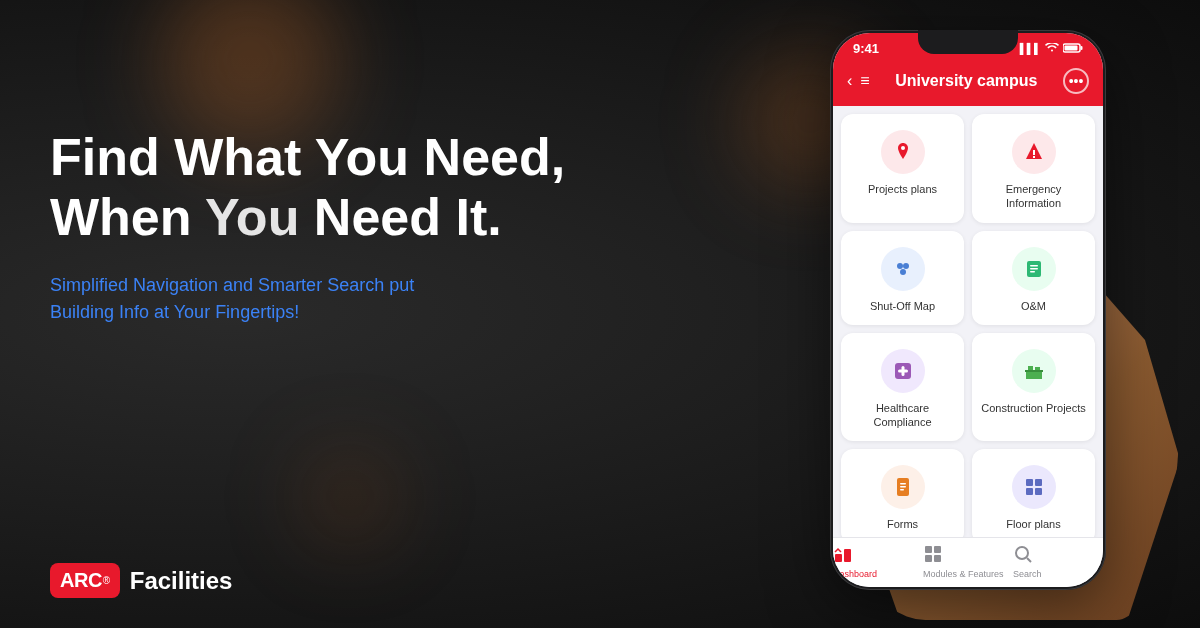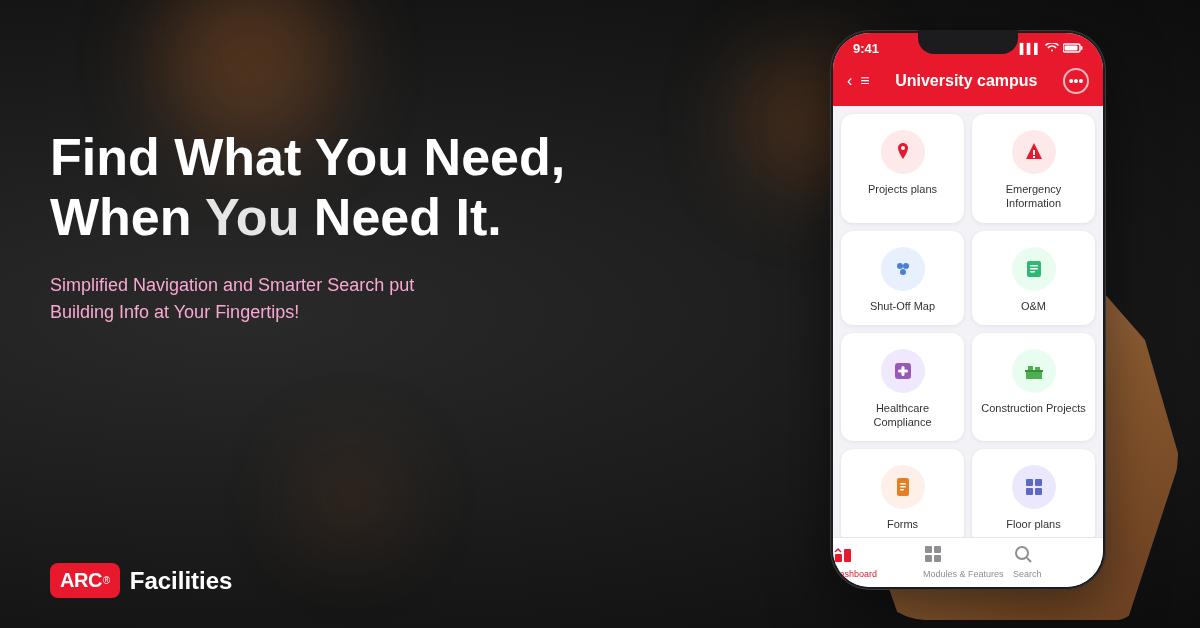--- a/index.html
+++ b/index.html
@@ -56,21 +56,21 @@
       line-height: 1.15;
       margin-bottom: 24px;
     }
 
     .headline .highlight {
       color: #e5e5e5;
     }
 
     .subtitle {
       font-size: 18px;
-      color: #f9a8d4;
+      color: #3b82f6;
       line-height: 1.5;
       font-weight: 400;
       max-width: 420px;
     }
 
     
     .logo-area {
       position: absolute;
       left: 50px;
       bottom: 30px;

